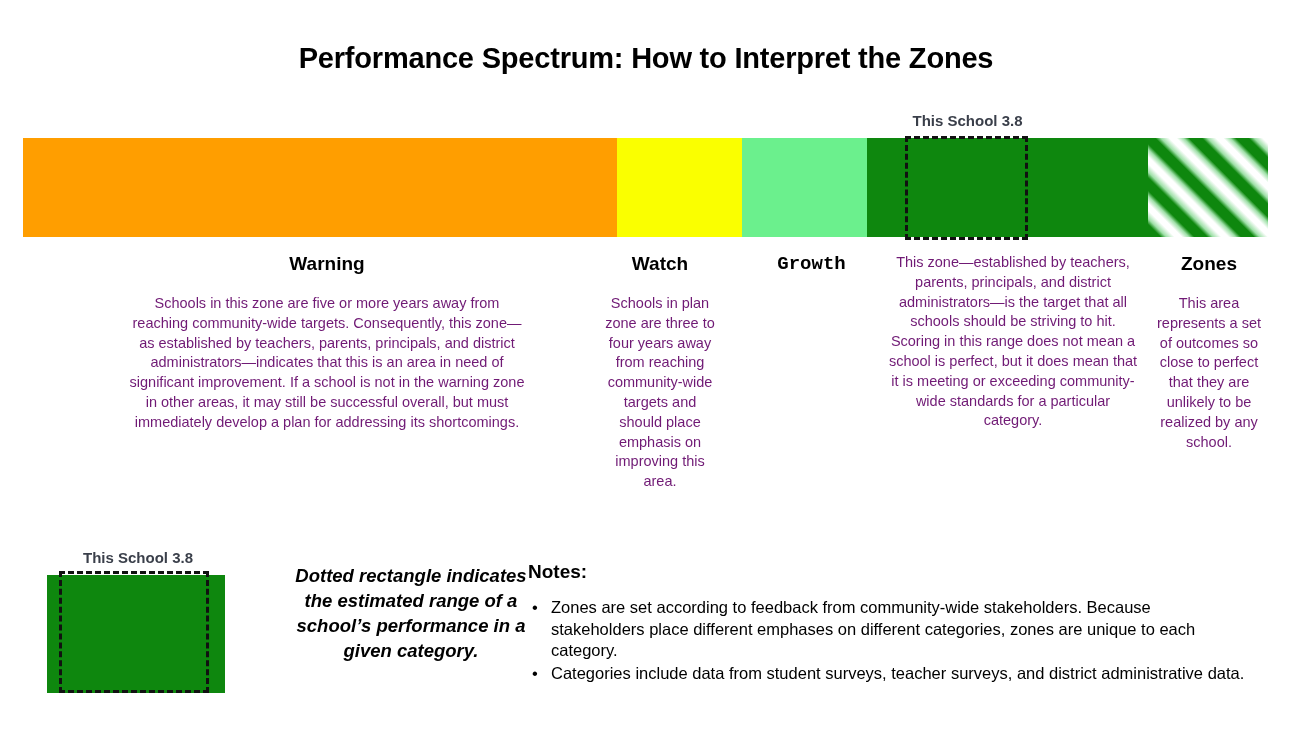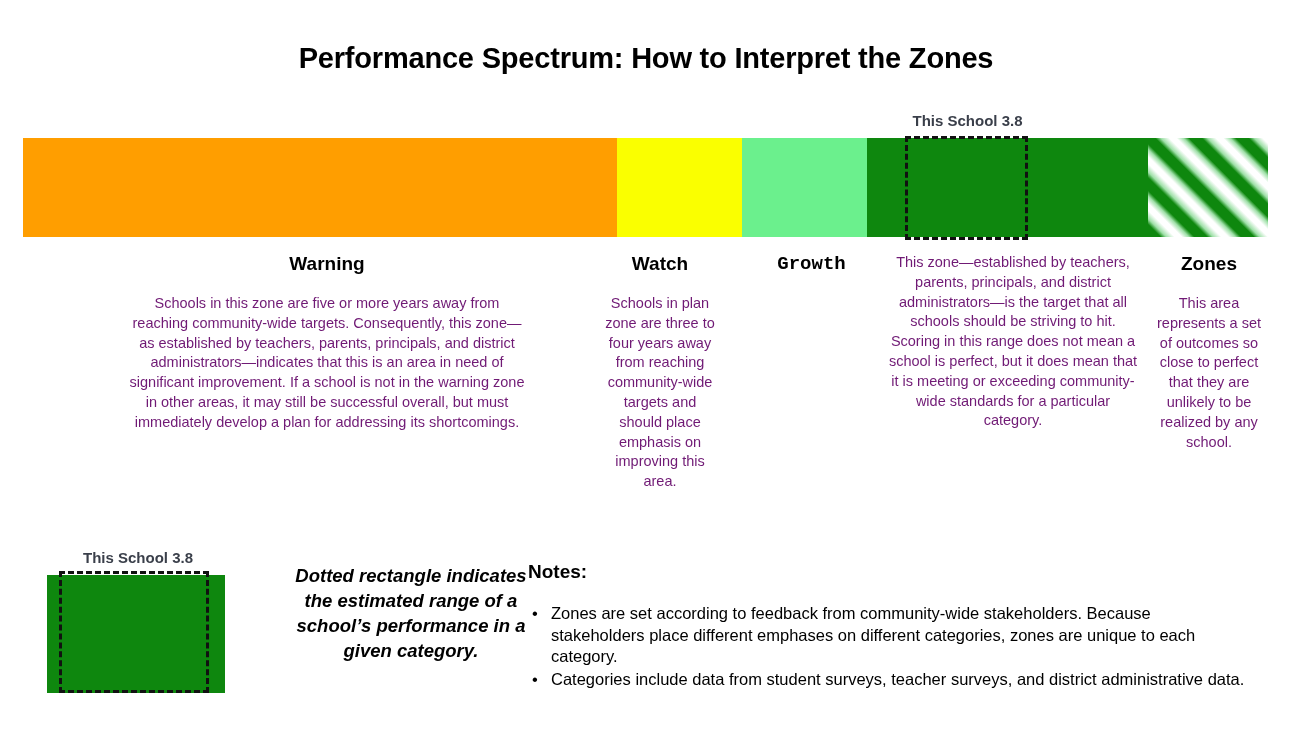--- a/index.html
+++ b/index.html
@@ -152,21 +152,21 @@
   
   .notes {
     position: absolute;
     left: 528px;
     top: 561px;
     width: 720px;
   }
   .notes-title {
     font-size: 19px;
     font-weight: bold;
-    margin-bottom: 20px;
+    margin-bottom: 14px;
     color: #000;
   }
   .notes-list {
     margin: 0;
     padding: 0;
     list-style: none;
   }
   .notes-list li {
     position: relative;
     padding-left: 23px;

